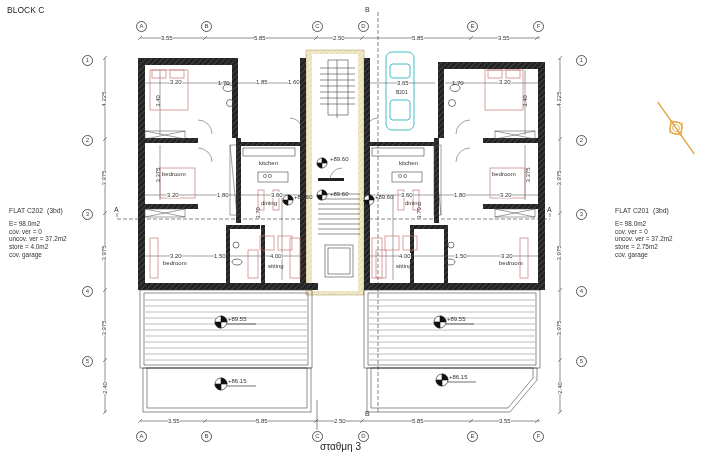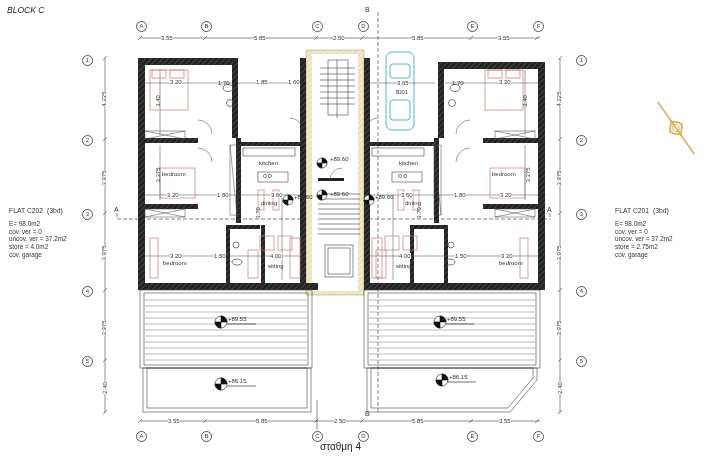--- a/index.html
+++ b/index.html
@@ -1,19 +1,19 @@
 <!DOCTYPE html>
 <html><head>
 <meta charset="utf-8">
 <style>
   html,body{margin:0;padding:0;background:#fff;}
   body{width:705px;height:458px;position:relative;overflow:hidden;font-family:"Liberation Sans",sans-serif;color:#333;}
   svg{position:absolute;left:0;top:0;}
   .lbl{position:absolute;font-size:6px;color:#333;white-space:nowrap;line-height:1;}
-  .blk{position:absolute;left:7px;top:5px;font-size:8.5px;color:#222;font-style:italic;}
+  .blk{position:absolute;left:7px;top:5px;font-size:8.5px;color:#222;}
   .title{position:absolute;left:320px;top:441px;font-size:10px;color:#222;}
   .flat{position:absolute;font-size:6.4px;color:#333;line-height:7.8px;}
   .flat .h{font-size:6.8px;margin-bottom:5px;}
   .grid{position:absolute;width:9px;height:9px;border:0.8px solid #555;border-radius:50%;font-size:6px;text-align:center;line-height:9px;color:#444;}
 </style>
 </head>
 <body>
 
 <div class="blk">BLOCK C</div>
 
@@ -439,13 +439,13 @@
 </div>
 <div class="flat" style="left:615px;top:207px">
   <div class="h"><span>FLAT C201</span>&nbsp;&nbsp;<span>(3bd)</span></div>
   <div>E= 98.0m2</div>
   <div>cov. ver = 0</div>
   <div>uncov. ver = 37.2m2</div>
   <div>store = 2.75m2</div>
   <div>cov. garage</div>
 </div>
 
-<div class="title">σταθμη 4</div>
+<div class="title">σταθμη 3</div>
 
 </body></html>

